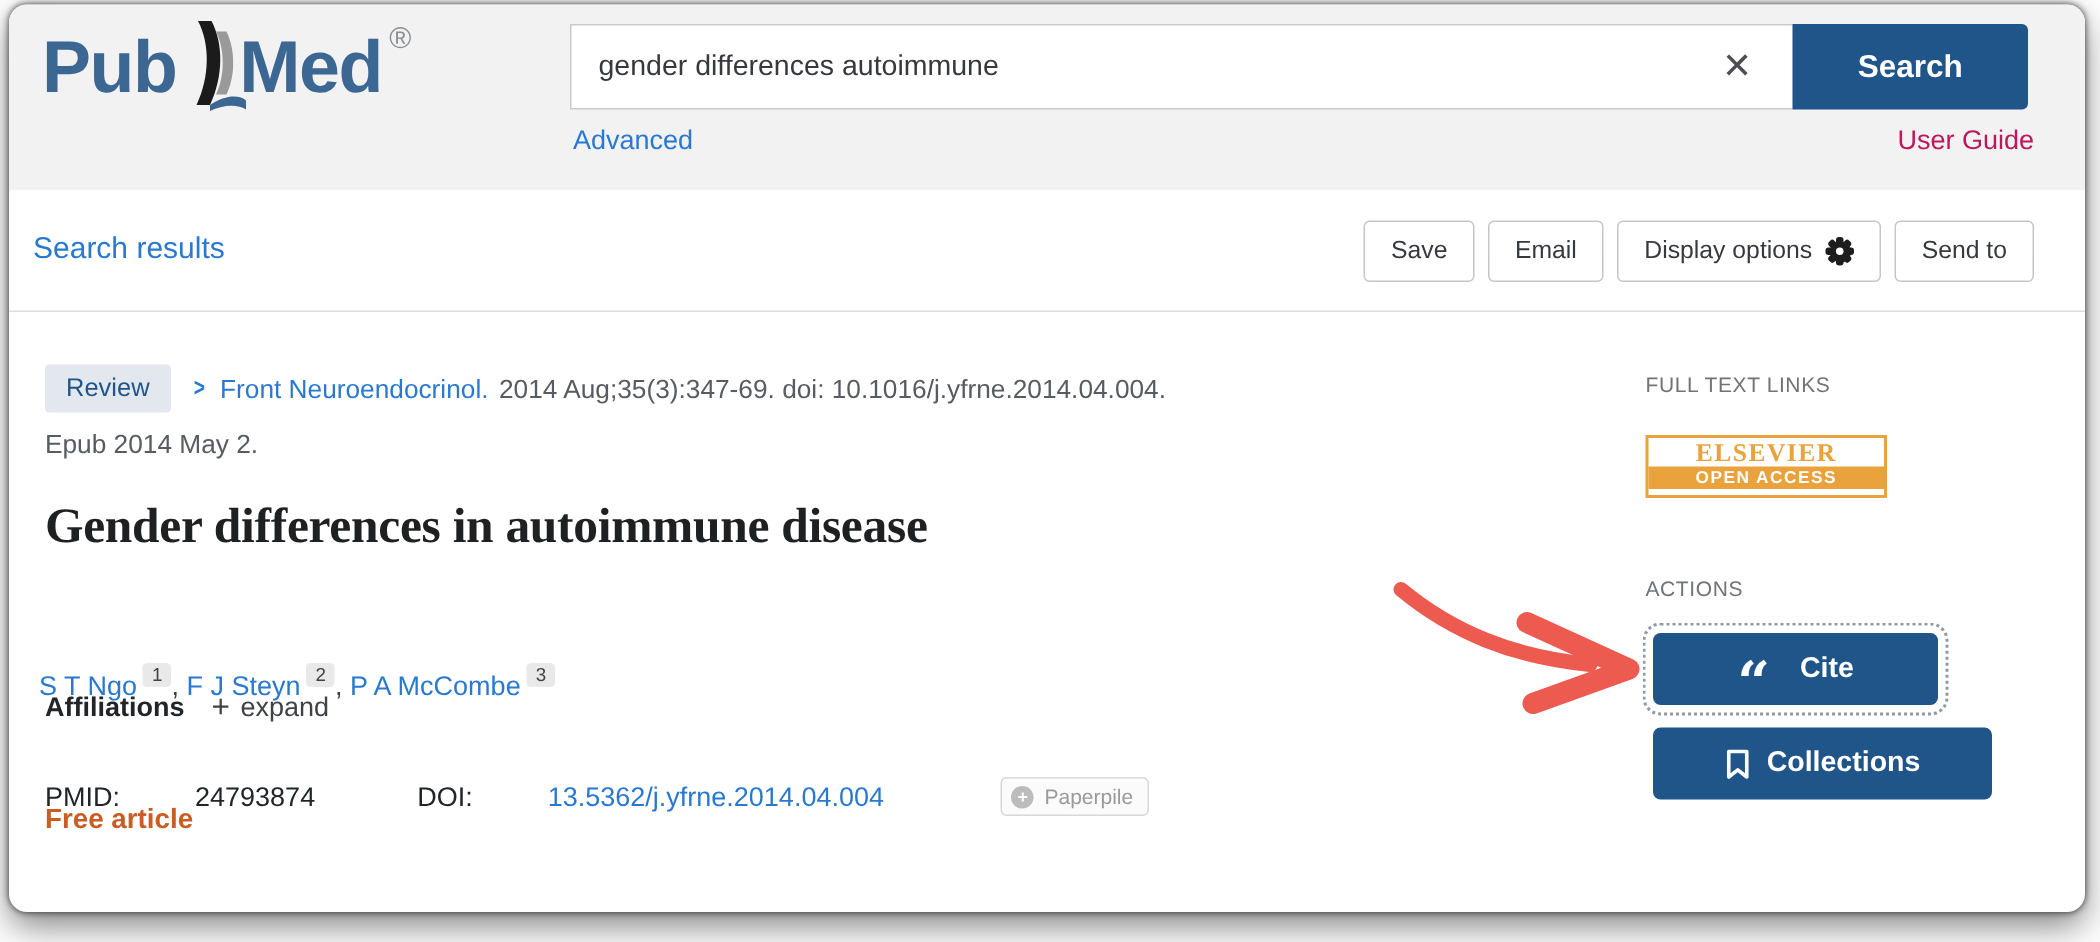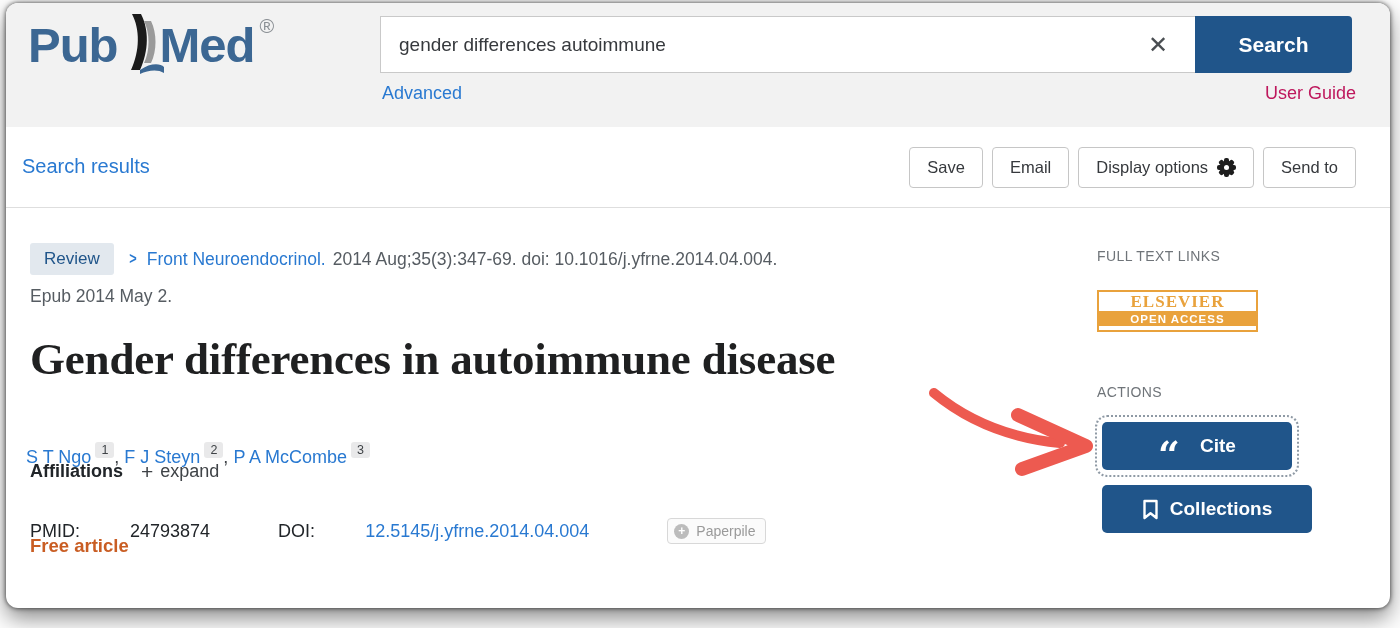--- a/index.html
+++ b/index.html
@@ -58,21 +58,21 @@
   
   .citation-row { position:absolute; left:24px; top:240px; display:flex; align-items:center; font-size:17.5px; }
   .review-badge { background:#e2e8ee; color:#20558a; padding:6px 14px; border-radius:3px; font-size:17px; }
   .cite-chevron { color:#2979d1; margin:0 9px 0 14px; font-size:17px; font-weight:bold; transform:scaleX(0.75); }
   .journal-link { color:#2979d1; text-decoration:none; cursor:pointer; margin-right:7px; }
   .cite-text { color:#565c62; }
   .epub-line { position:absolute; left:24px; top:283px; font-size:17.5px; color:#565c62; }
 
   .article-title {
     position:absolute; left:24px; top:330px; width:820px;
-    font-family:"Liberation Serif", serif; font-size:45px; font-weight:bold; color:#1f2021; letter-spacing:-0.2px;
+    font-family:"Liberation Serif", serif; font-size:33px; font-weight:bold; color:#1f2021; letter-spacing:-0.2px;
   }
 
   .authors-row { position:absolute; left:20px; top:406px; font-size:18px; color:#3b4045;margin-top:38px; }
   .author-link { color:#2979d1; text-decoration:none; cursor:pointer; }
   .author-sup {
     display:inline-block; background:#e9e9ea; color:#3f4347; font-size:12.5px;
     padding:1px 6px; border-radius:3px; position:relative; top:-9px; margin-left:4px; cursor:pointer;
   }
 
   .affil-row { position:absolute; left:24px; top:458px; font-size:18px; display:flex; align-items:center; }
@@ -109,21 +109,21 @@
   .cite-btn {
     position:absolute; left:1096px; top:419px; width:190px; height:48px;
     background:#20558a; border:none; border-radius:5px; color:#fff; cursor:pointer;
     display:flex; align-items:center; justify-content:center; gap:20px;
     outline:2px dotted #8f9aa5; outline-offset:5px; font-family:"Liberation Sans", sans-serif;
   }
   .quote-glyph { font-family:"DejaVu Serif", serif; font-size:38px; font-weight:bold; line-height:10px; position:relative; top:9px; }
   .cite-btn .btn-label, .collections-btn .btn-label { font-size:19px; font-weight:bold; }
 
   .collections-btn {
-    position:absolute; left:1096px; top:482px; width:210px; height:48px;
+    position:absolute; left:1096px; top:482px; width:226px; height:48px;
     background:#20558a; border:none; border-radius:5px; color:#fff; cursor:pointer;
     display:flex; align-items:center; justify-content:center; gap:11px; font-family:"Liberation Sans", sans-serif;
   }
 
   .arrow-overlay { position:absolute; left:0; top:0; width:1384px; height:605px; pointer-events:none; }
 </style>
 </head>
 <body>
 
 <div class="window">
@@ -196,21 +196,21 @@
     <button class="expand-btn">
       <span class="plus-glyph">+</span>
       <span>expand</span>
     </button>
   </div>
 
   <div class="ids-row">
     <span class="id-label">PMID:</span>
     <span class="id-value">24793874</span>
     <span class="id-label">DOI:</span>
-    <a class="doi-link">12.5145/j.yfrne.2014.04.004</a>
+    <a class="doi-link">13.5362/j.yfrne.2014.04.004</a>
     <span class="paperpile-badge">
       <span class="pp-circle">+</span>
       <span class="pp-label">Paperpile</span>
     </span>
   </div>
 
   <div class="free-article">Free article</div>
 
   <div class="ft-label">FULL TEXT LINKS</div>
   <div class="elsevier-badge">

